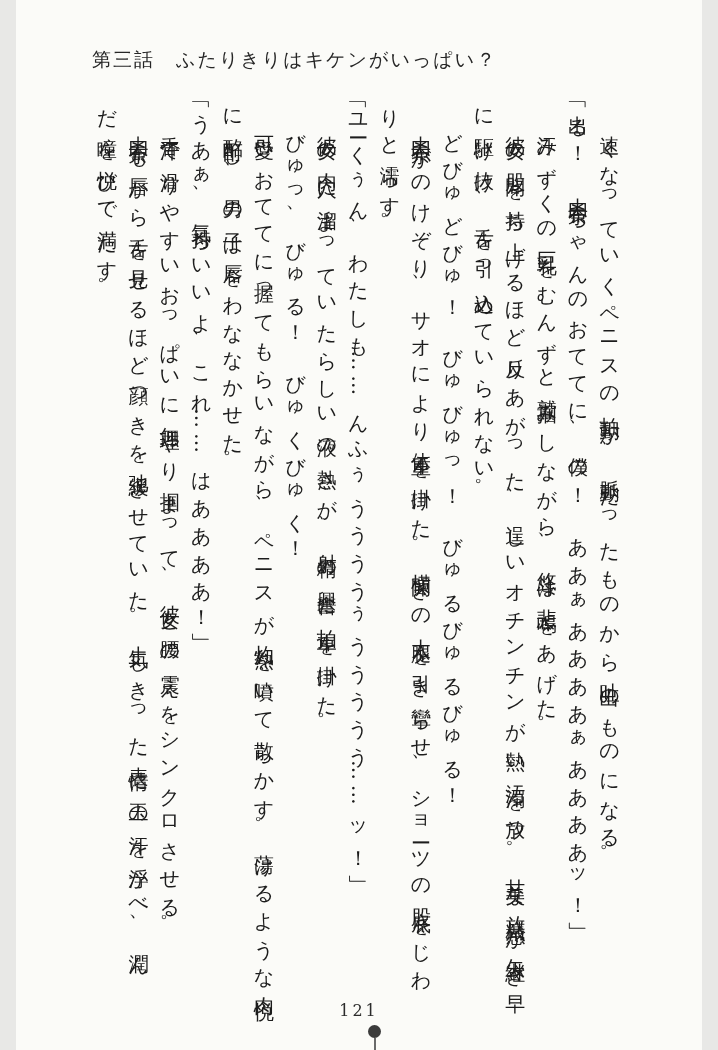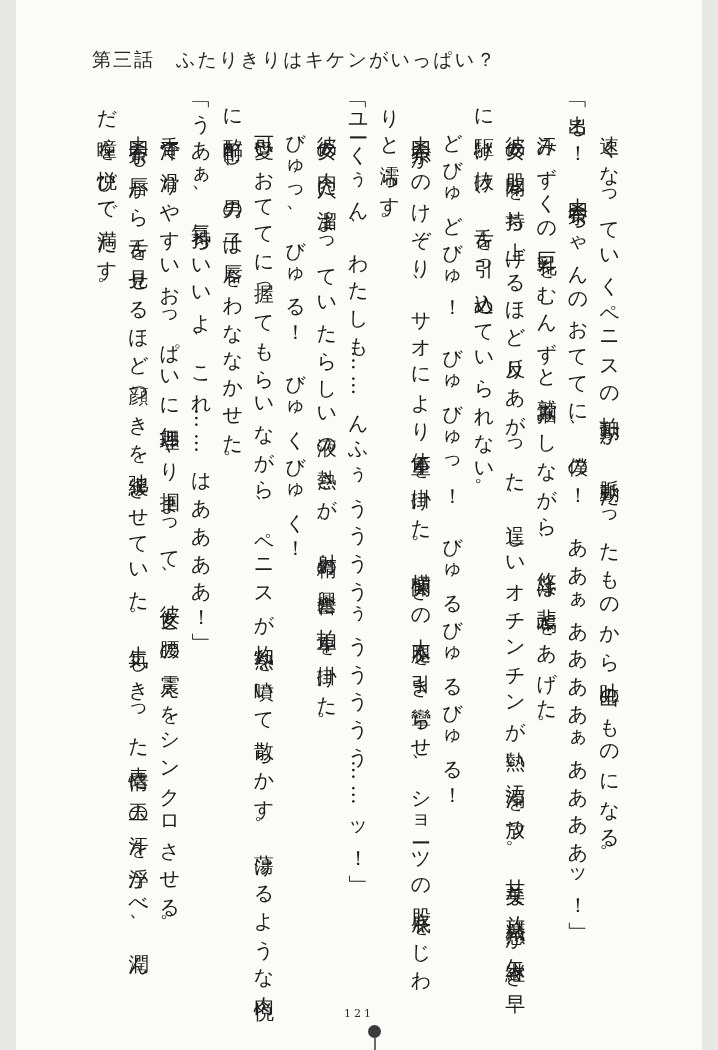--- a/index.html
+++ b/index.html
@@ -34,21 +34,21 @@
     letter-spacing:4.8px;
     color:#1c1c1c;
     line-break:loose;
   }
   .text-block p{margin:0;padding:0;}
   .text-block p.indent{text-indent:24.8px;}
   .page-number{
     position:absolute;
     bottom:30px;left:0;right:0;
     text-align:center;
-    font-size:11px;
+    font-size:16px;
     letter-spacing:3px;
     color:#2b2b2b;
   }
   .pin-marker{
     position:absolute;
     left:351px;top:1025px;
     width:15px;height:25px;
   }
   .pin-dot{
     width:13px;height:13px;

